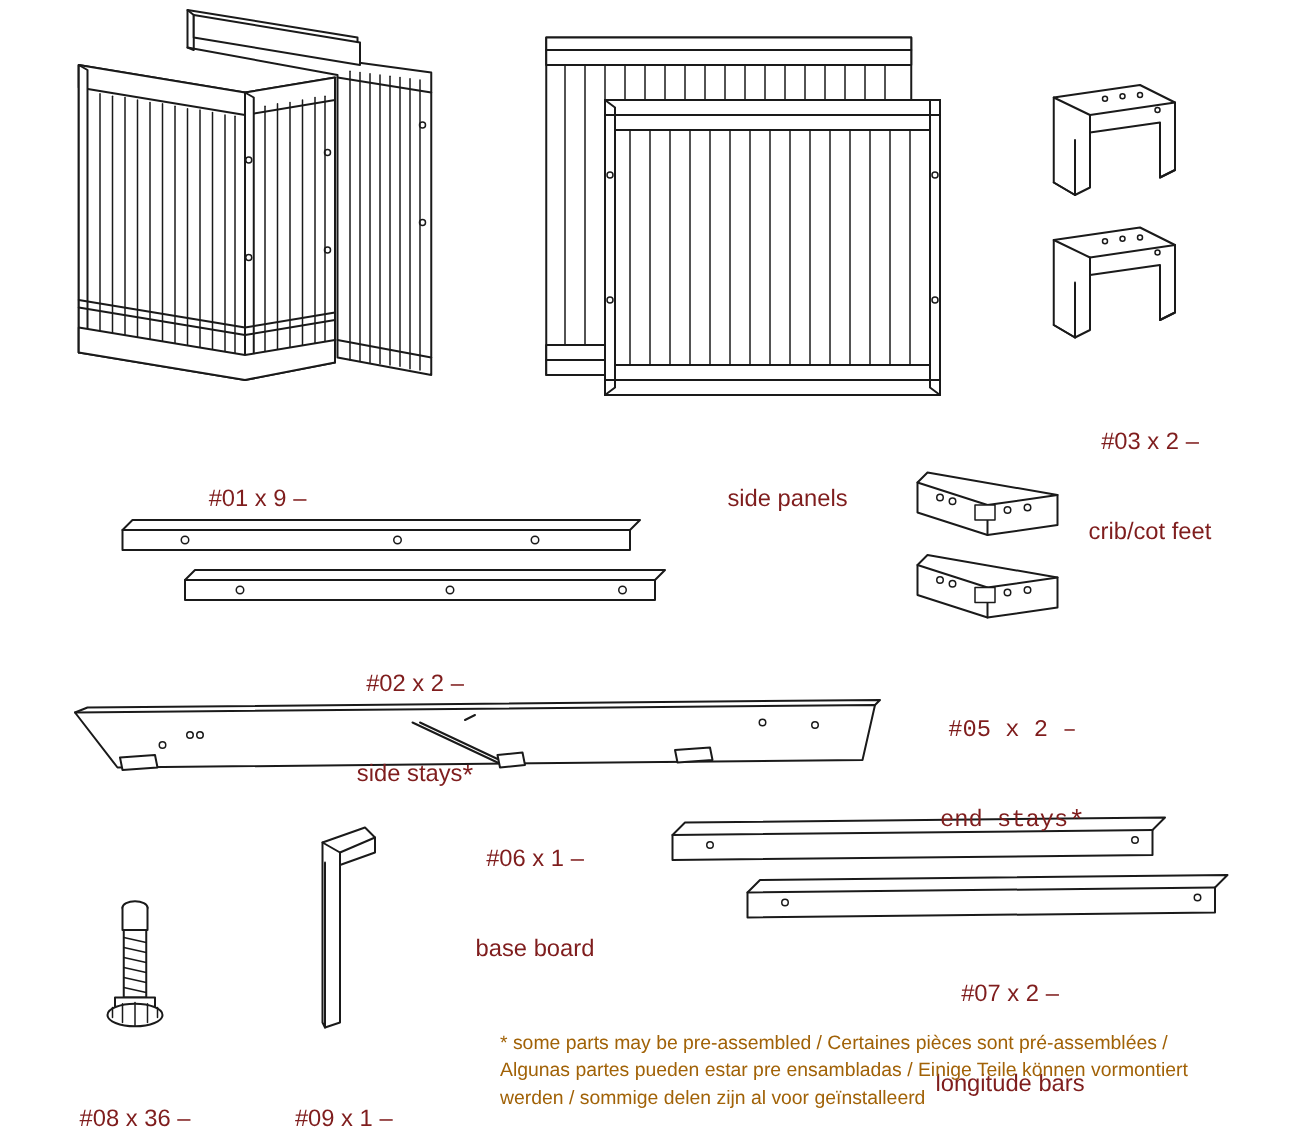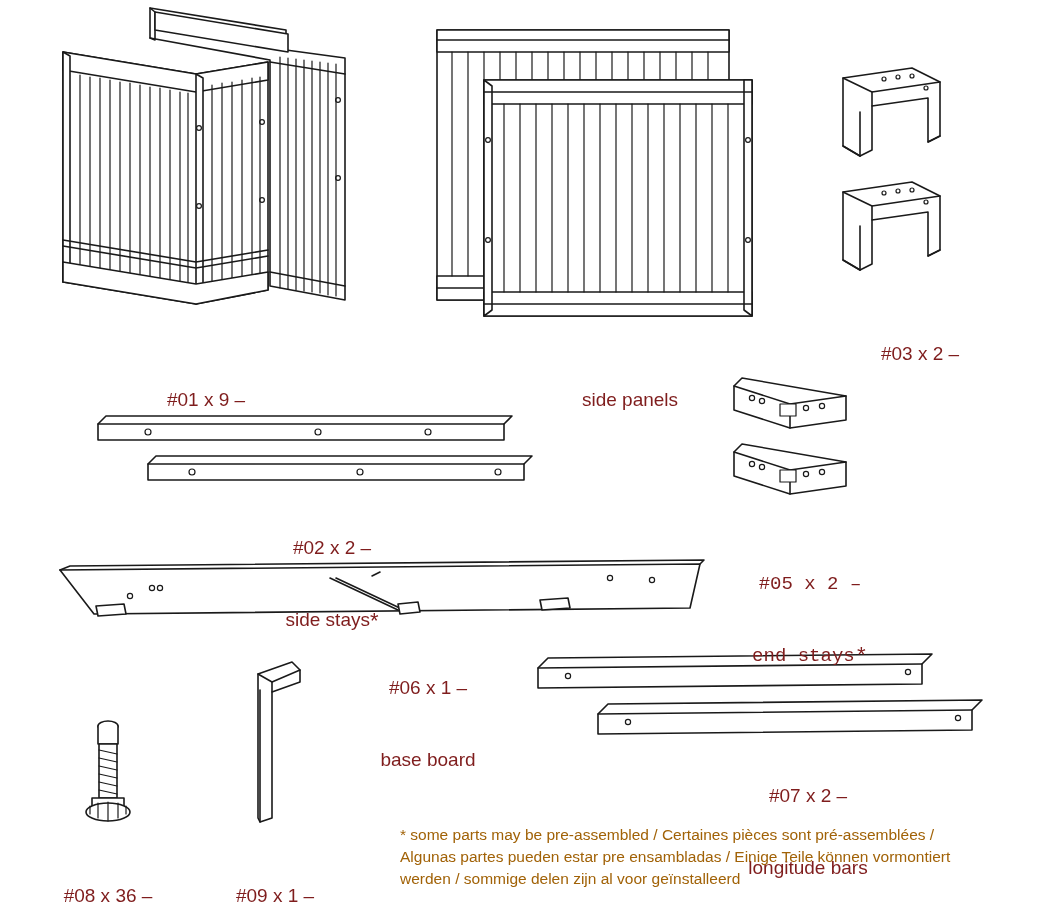--- a/index.html
+++ b/index.html
@@ -325,20 +325,21 @@
   <div class="caption" style="left:96px; top:340px; width:220px;">
     <div>#01 x 9 –</div>
   </div>
 
   <div class="caption" style="left:520px; top:340px; width:220px;">
     <div>side panels</div>
   </div>
 
   <div class="caption" style="left:825px; top:294px; width:190px;">
     <div>#03 x 2 –</div>
+    <div>crib/cot feet</div>
   </div>
 
   <div class="caption" style="left:222px; top:488px; width:220px;">
     <div>#02 x 2 –</div>
     <div><span>side stays</span><span class="star">*</span></div>
   </div>
 
   <div class="caption" style="left:700px; top:524px; width:220px;font-family:Liberation Mono, monospace;">
     <div>#05 x 2 –</div>
     <div><span>end stays</span><span class="star">*</span></div>

